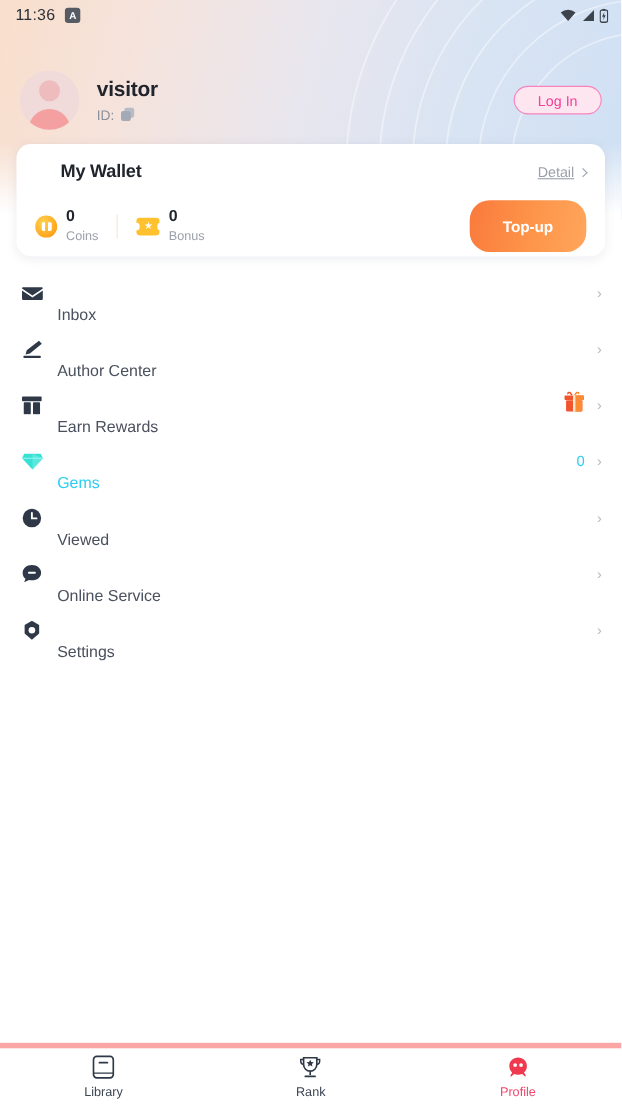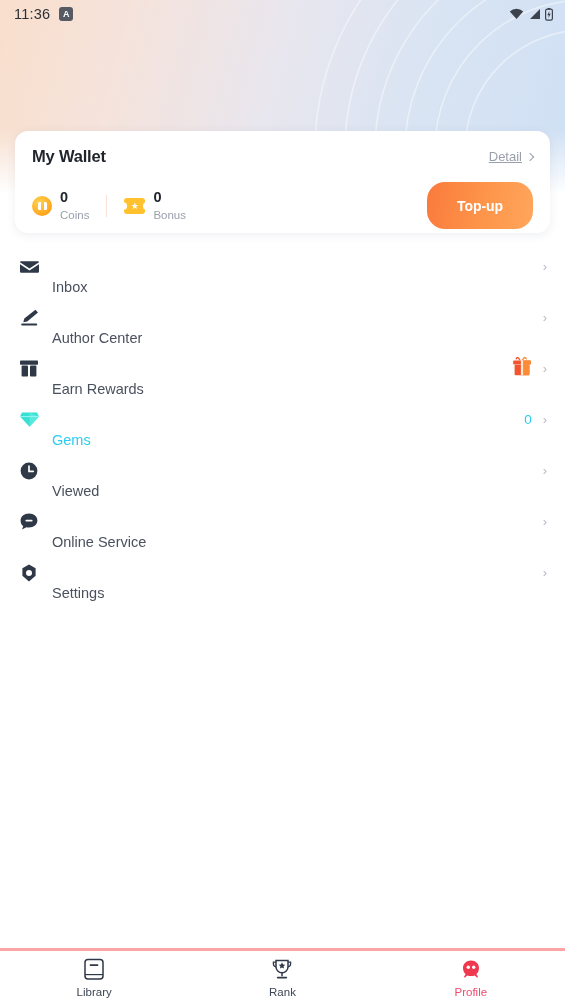--- a/index.html
+++ b/index.html
@@ -77,21 +77,21 @@
   }
 
   
   .wallet{
     position:absolute; left:15px; top:131px; width:535px; height:102px;
     background:#fff; border-radius:13px;
     box-shadow:0 2px 10px rgba(80,90,120,.10);
     padding:16px 17px 0 17px;
   }
   .wallet-top{ display:flex; align-items:center; justify-content:space-between; }
-  .wallet-title{ font-size:16.5px; font-weight:bold; color:#20242c; letter-spacing:-.2px;}
+  .wallet-title{ font-size:16.5px; font-weight:bold; color:#20242c; letter-spacing:-.2px;margin-left:23px;}
   .wallet-detail{ display:flex; align-items:center; gap:5px; font-size:13px; color:#9aa0ab; cursor:pointer;text-decoration:underline;}
   .chev{ display:inline-block; width:6px; height:6px; border-right:1.5px solid currentColor;
          border-top:1.5px solid currentColor; transform:rotate(45deg); }
 
   .wallet-bottom{ display:flex; align-items:center; margin-top:16px; }
   .bal{ display:flex; align-items:center; gap:8px; }
   .bal-txt .num{ font-size:14.5px; font-weight:bold; color:#20242c; line-height:1.05; }
   .bal-txt .lbl{ font-size:11.5px; color:#9aa0ab; margin-top:4px; }
   .vdiv{ width:1px; height:22px; background:#fae2d8; margin:0 17px; }
 
@@ -136,21 +136,21 @@
   .menu-ic{ width:22px; display:flex; align-items:center; justify-content:center; flex:none; }
   .menu-label{ margin-left:12px; font-size:14.5px; color:#4a515e;margin-top:40px; }
   .menu-label.accent{ color:#2ccdf0; }
   .menu-right{ margin-left:auto; display:flex; align-items:center; gap:11px; }
   .menu-count{ font-size:13.5px; color:#2ccdf0; }
   .row-chev{ color:#b4bac4; font-size:13px; line-height:1; }
 
   
   .bottomnav{
     position:absolute; left:0; bottom:0; width:565px; height:56px;
-    background:#fff; border-top:3px solid #fca5a5;
+    background:#fff; border-top:5px solid #fca5a5;
     display:flex; align-items:center;
   }
   .nav-item{
     flex:1; display:flex; flex-direction:column; align-items:center; gap:4px;
     cursor:pointer;
   }
   .nav-label{ font-size:11.5px; color:#3d4654; }
   .nav-item.active .nav-label{ color:#f04a6e; }
 </style>
 </head>
@@ -185,20 +185,37 @@
         <path d="M12 1 L12 11 L2 11 Z" fill="#3d434d"></path>
       </svg>
       <svg width="8" height="13" viewBox="0 0 8 13">
         <rect x="0.6" y="1.2" width="6.8" height="11" rx="1.6" fill="none" stroke="#3d434d" stroke-width="1.2"></rect>
         <rect x="2.6" y="0" width="2.8" height="1.6" rx="0.6" fill="#3d434d"></rect>
         <path d="M4.4 3 L2.3 7.2 h1.5 l-0.4 3 2.3-4.4 H4.1 Z" fill="#3d434d"></path>
       </svg>
     </div>
   </div>
 
+  <div class="profile-row">
+    <div class="avatar">
+      <span class="head"></span>
+      <span class="body"></span>
+    </div>
+    <div class="profile-meta">
+      <div class="username">visitor</div>
+      <div class="idrow">
+        <span class="idlabel">ID:</span>
+        <span class="copy-ic">
+          <i class="back"></i>
+            <i class="front"></i>
+        </span>
+      </div>
+    </div>
+    <div class="login-btn">Log In</div>
+  </div>
 
   <div class="wallet">
     <div class="wallet-top">
       <div class="wallet-title">My Wallet</div>
       <div class="wallet-detail">
         <span>Detail</span>
         <span class="chev"></span>
       </div>
     </div>
     <div class="wallet-bottom">

